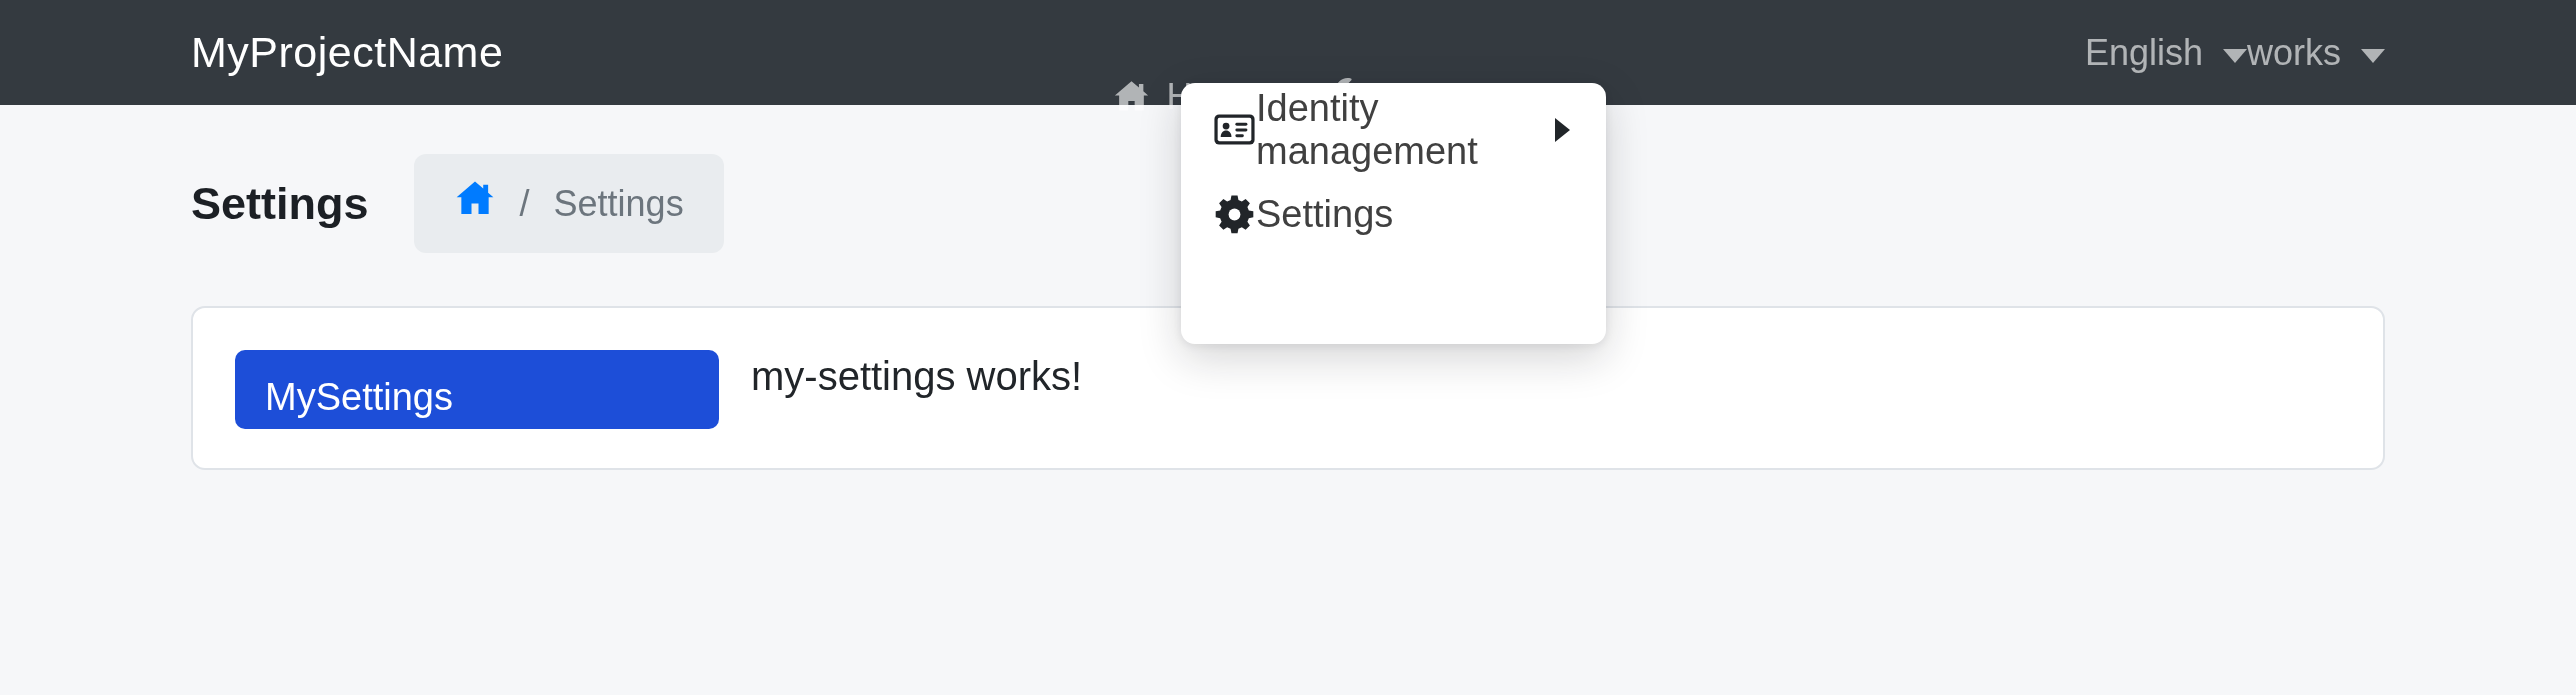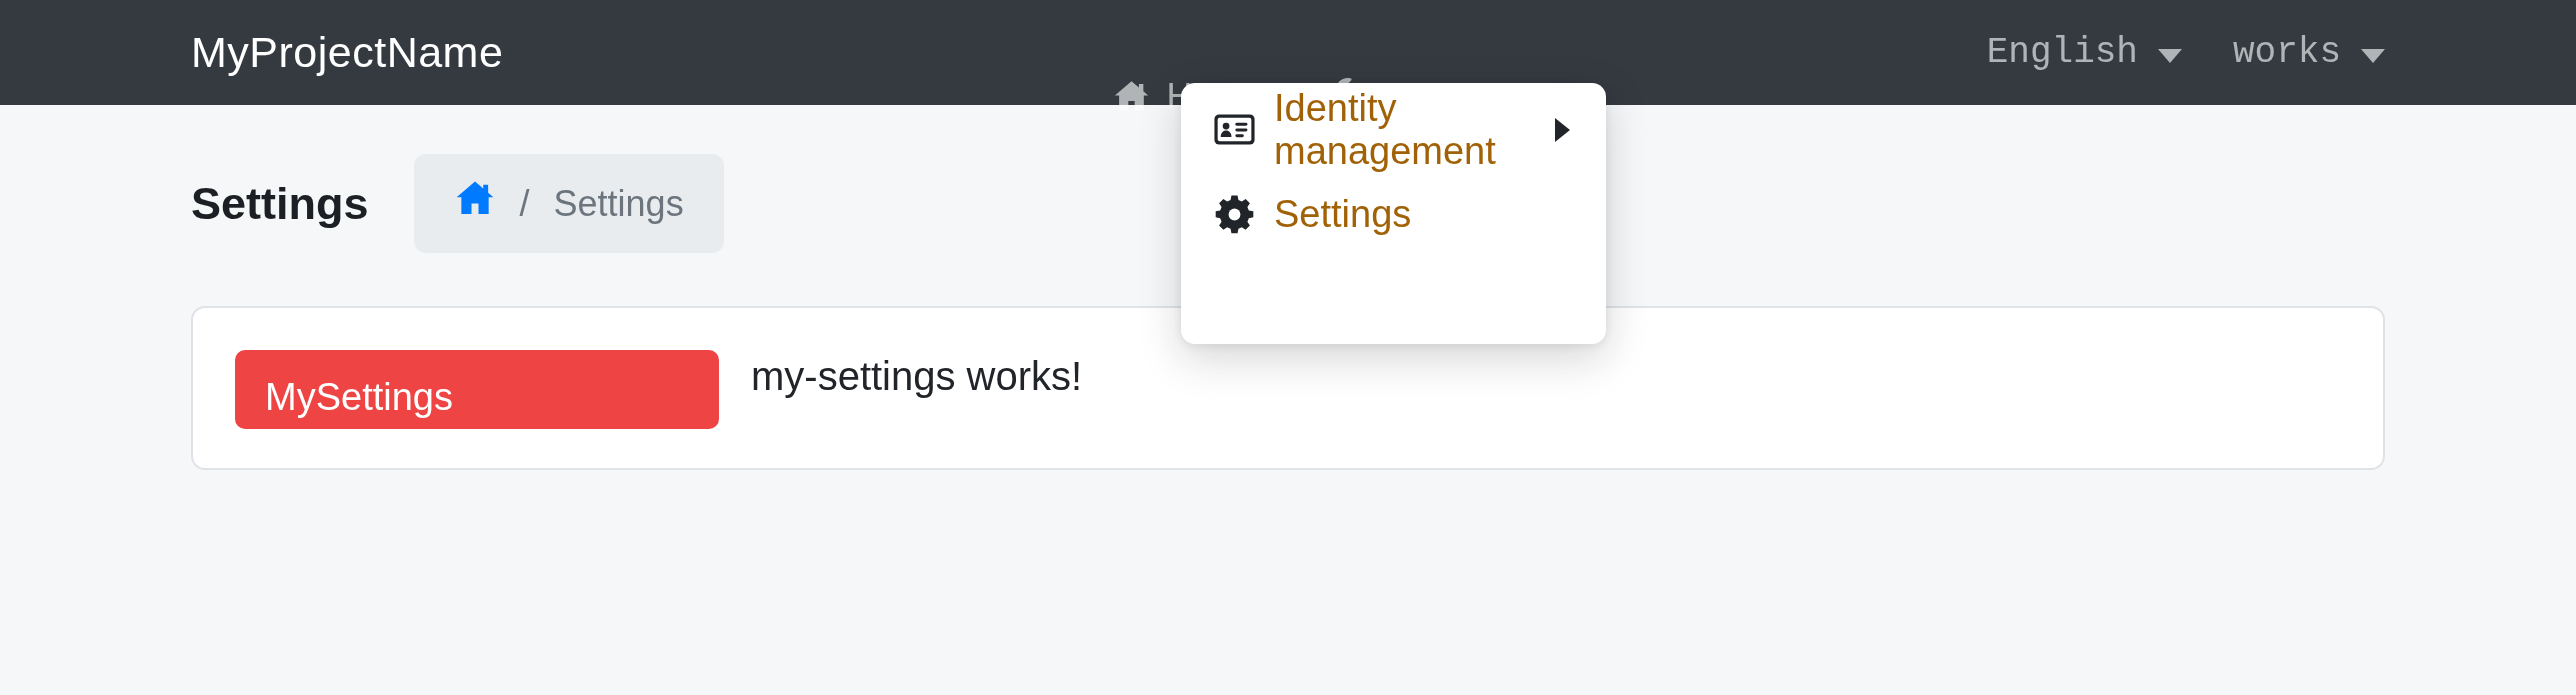--- a/index.html
+++ b/index.html
@@ -25,38 +25,38 @@
   .nav-center {
     position:absolute; left:calc(50% - 30px); top:0; transform:translateX(-50%);
     height:100%; display:flex; align-items:center; gap:59px;margin-top:44px;
   }
   .nav-link {
     display:flex; align-items:center; gap:16px; cursor:pointer;
     color:rgba(255,255,255,0.62); font-size:36px; text-decoration:none;
   }
   .nav-link svg { display:block; }
   .nav-right {
-    margin-left:auto; display:flex; align-items:center; gap:51px;font-family:Liberation Mono, monospace;
+    margin-left:auto; display:flex; align-items:center; 
   }
   .caret-down {
     width:0; height:0; display:inline-block; margin-left:4px; margin-top:6px;
     border-left:12px solid transparent; border-right:12px solid transparent;
     border-top:14px solid rgba(255,255,255,0.62);
   }
 
   
   .dropdown-menu {
     position:absolute; left:1181px; top:83px; width:425px;
     background:#ffffff; border-radius:14px; z-index:20;
     box-shadow:0 14px 43px rgba(20,24,30,0.18), 0 2px 8px rgba(20,24,30,0.08);
     padding:4px 0; min-height:261px;
   }
   .menu-item {
-    height:85px; display:flex; align-items:center; gap:18px;
-    padding:0 36px 0 32px; cursor:pointer; color:#a16207; font-size:38px;
+    height:85px; display:flex; align-items:center; 
+    padding:0 36px 0 32px; cursor:pointer; color:#404040; font-size:38px;
   }
   .menu-item .mi-icon { width:43px; height:43px; flex:0 0 43px; color:#212529; }
   .menu-item .mi-icon svg { width:43px; height:43px; display:block; }
   .menu-item .mi-label { flex:1; }
   .caret-right {
     width:0; height:0;
     border-top:12px solid transparent; border-bottom:12px solid transparent;
     border-left:15px solid #212529;
   }
 
@@ -71,21 +71,21 @@
   }
   .breadcrumb a { color:#007bff; display:flex; align-items:center; cursor:pointer; }
 
   .card {
     margin-top:53px; background:#ffffff;
     border:2px solid #dfe3e8; border-radius:14px;
     padding:42px; height:164px;
     display:flex; align-items:flex-start;
   }
   .tab-pill {
-    width:484px; height:79px; background:#ef4444; border:none; cursor:pointer;
+    width:484px; height:79px; background:#1d4ed8; border:none; cursor:pointer;
     border-radius:10px; color:#ffffff; font-size:38px; text-align:left;
     padding:16px 0 0 30px; font-family:"Liberation Sans", sans-serif;
     display:flex; align-items:center; flex:0 0 484px;
   }
   .tab-content { margin-left:32px; font-size:40px; color:#212529; line-height:1.3; }
 </style>
 </head>
 <body>
 
 <header class="navbar">

